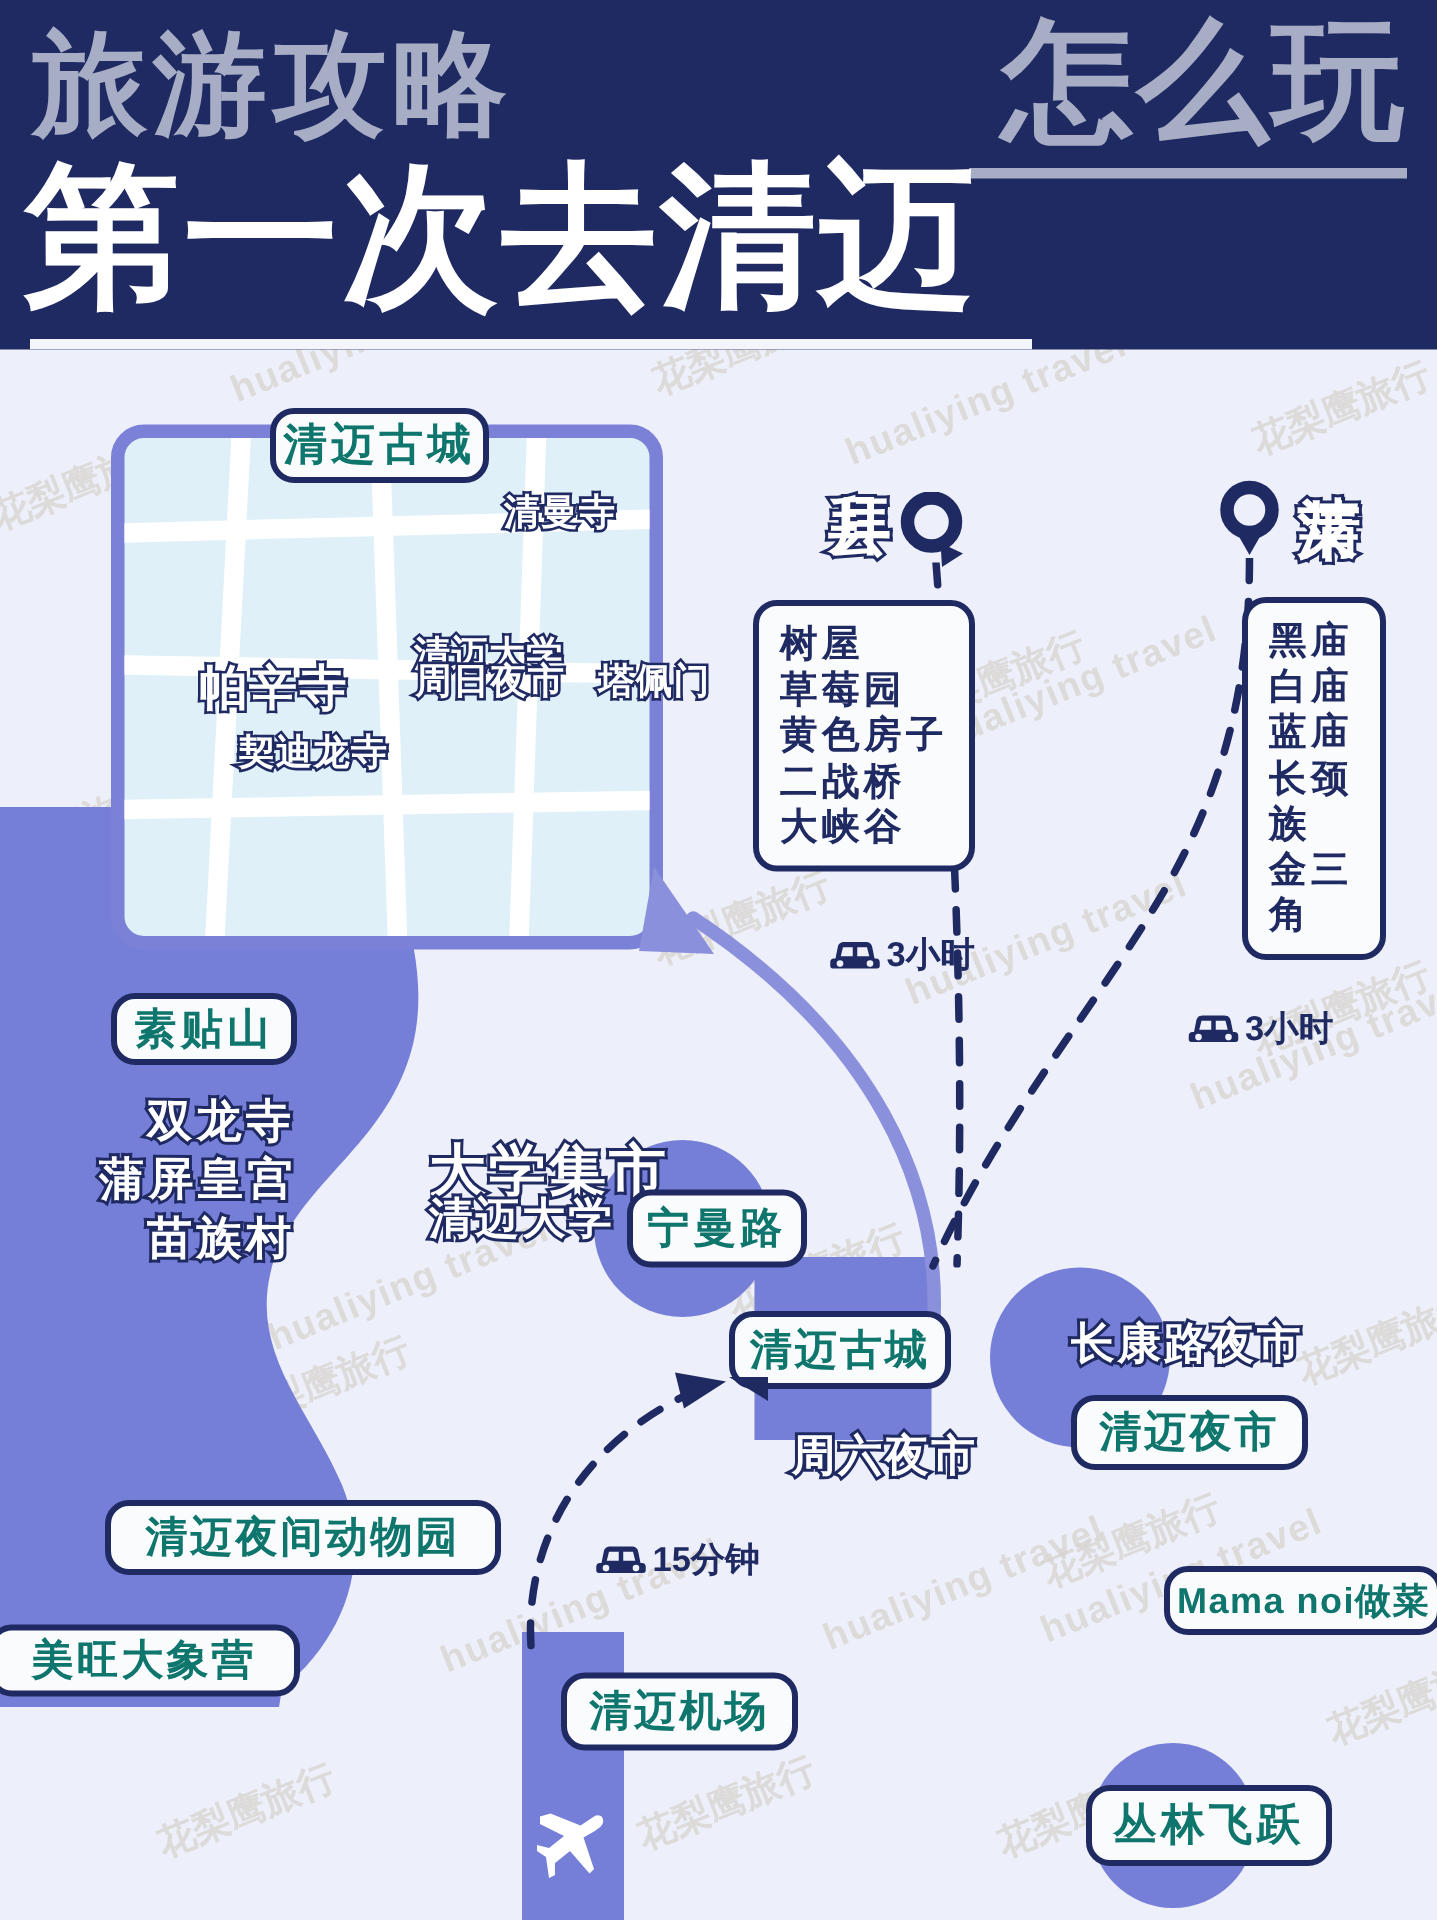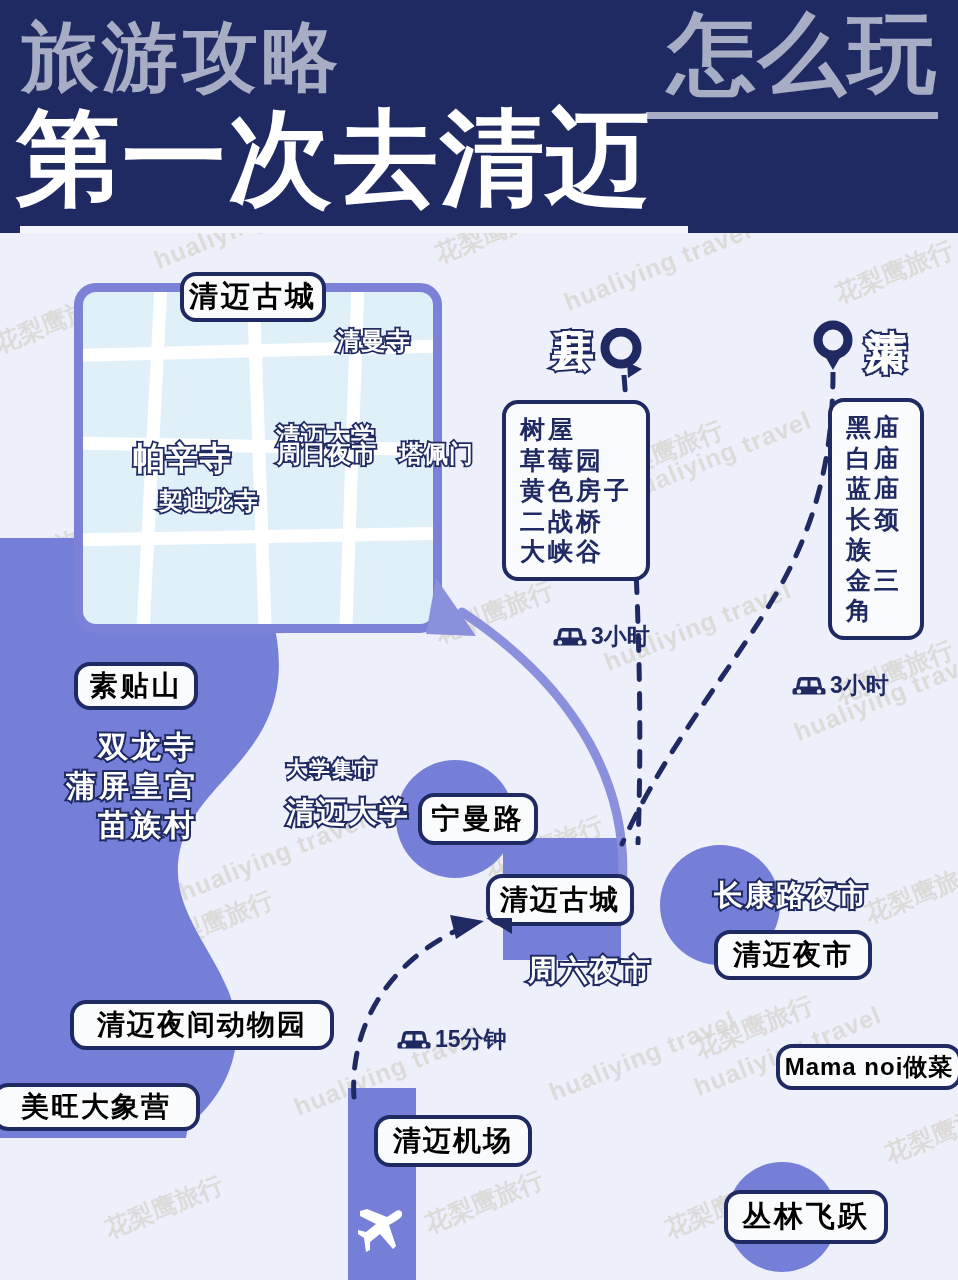--- a/index.html
+++ b/index.html
@@ -59,21 +59,21 @@
   .citymap{
     position:absolute;left:74px;top:283px;width:368px;height:350px;
     background:#dff0f9;border:9px solid #7b81d6;border-radius:22px;
     box-sizing:border-box;overflow:hidden;
   }
   .street{position:absolute;background:#ffffff;border-radius:8px;}
 
   
   .pill{
     position:absolute;background:#fafbfc;border:4px solid #1f2a63;
-    border-radius:16px;color:#000000;font-weight:bold;
+    border-radius:16px;color:#0f766e;font-weight:bold;
     display:flex;align-items:center;justify-content:center;
     box-sizing:border-box;white-space:nowrap;
   }
   .listbox{
     position:absolute;background:#fafbfc;border:4px solid #1f2a63;
     border-radius:16px;color:#1f2a63;font-weight:bold;
     box-sizing:border-box;padding:10px 14px;
   }
   .listbox div{line-height:1.22;letter-spacing:3px;}
 
@@ -233,21 +233,21 @@
       <circle cx="27" cy="16.4" r="2.2" fill="#eef0fa"></circle>
     </svg>
     <span>3小时</span>
   </div>
 
   <div class="pill" style="left:74px;top:662px;width:124px;height:48px;font-size:28px;letter-spacing:3px;">素贴山</div>
   <div class="otext" style="left:98px;top:727px;font-size:30px;letter-spacing:3px;">双龙寺</div>
   <div class="otext" style="left:66px;top:766px;font-size:30px;letter-spacing:3px;">蒲屏皇宫</div>
   <div class="otext" style="left:98px;top:805px;font-size:30px;letter-spacing:3px;">苗族村</div>
 
-  <div class="otext" style="left:286px;top:755px;font-size:21px;letter-spacing:2px;">大学集市</div>
+  <div class="otext" style="left:286px;top:755px;font-size:38px;letter-spacing:2px;">大学集市</div>
   <div class="otext" style="left:286px;top:793px;font-size:29px;letter-spacing:2px;">清迈大学</div>
 
   <div class="pill" style="left:418px;top:793px;width:120px;height:52px;font-size:28px;letter-spacing:3px;">宁曼路</div>
 
   <div class="pill" style="left:486px;top:874px;width:148px;height:52px;font-size:28px;letter-spacing:2px;">清迈古城</div>
   <svg style="position:absolute;left:482px;top:918px;width:34px;height:28px;" viewBox="0 0 34 28">
     <path d="M4,0 L30,0 L30,16 Z" fill="#1f2a63"></path>
   </svg>
   <div class="otext" style="left:528px;top:951px;font-size:29px;letter-spacing:2px;">周六夜市</div>
 

